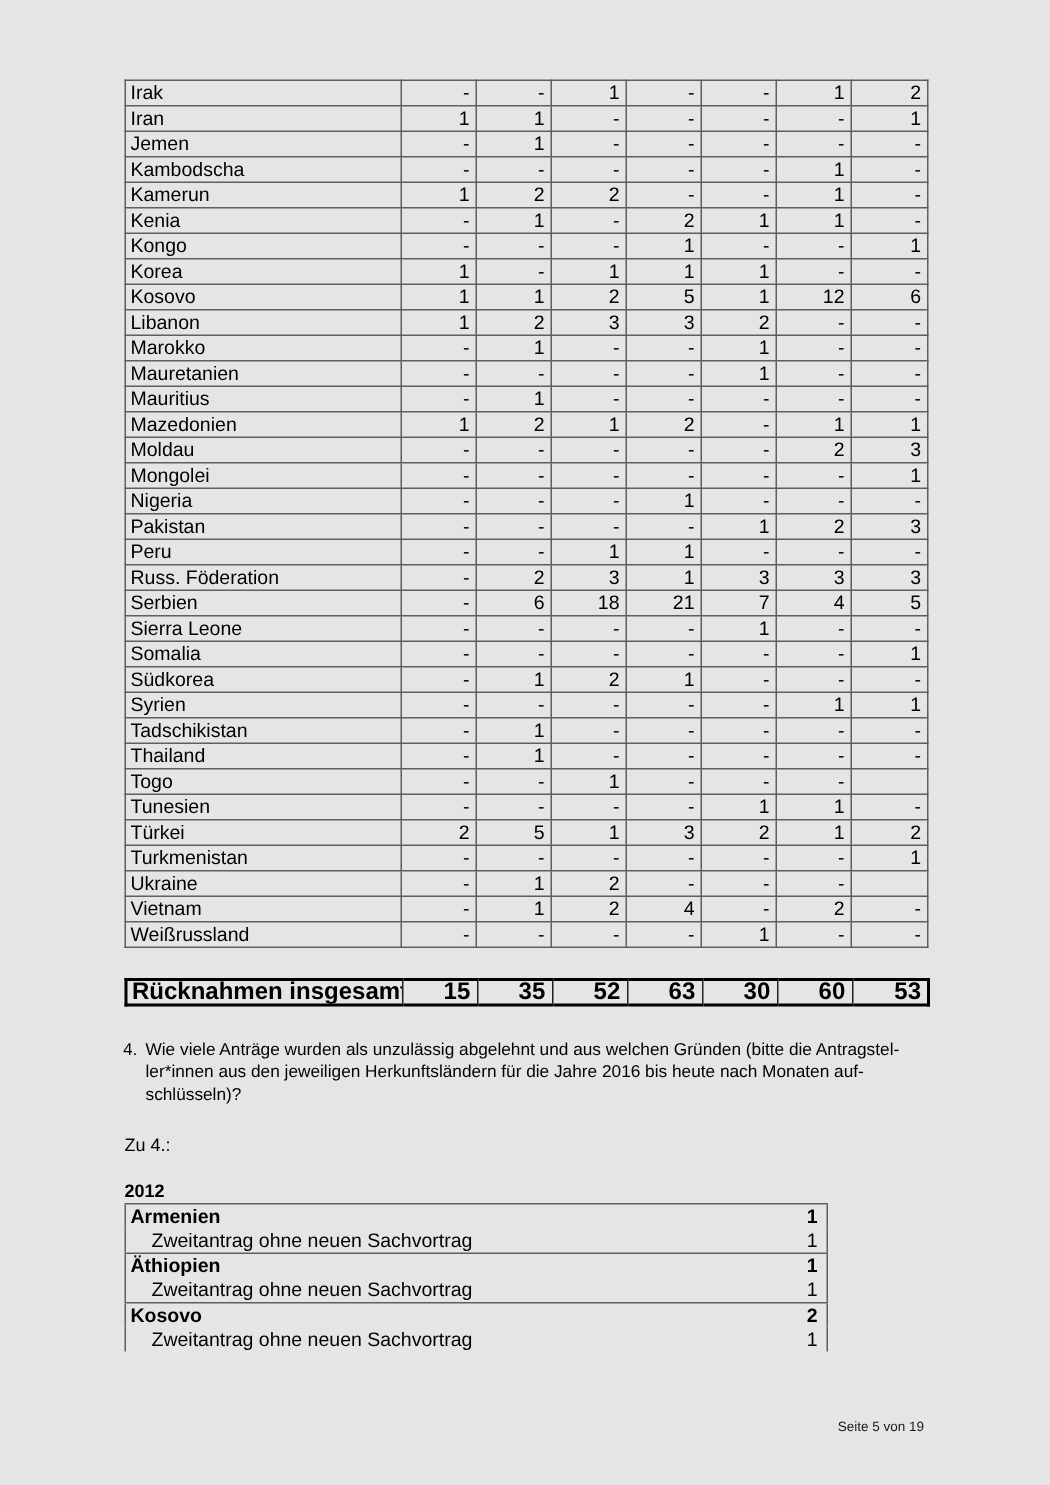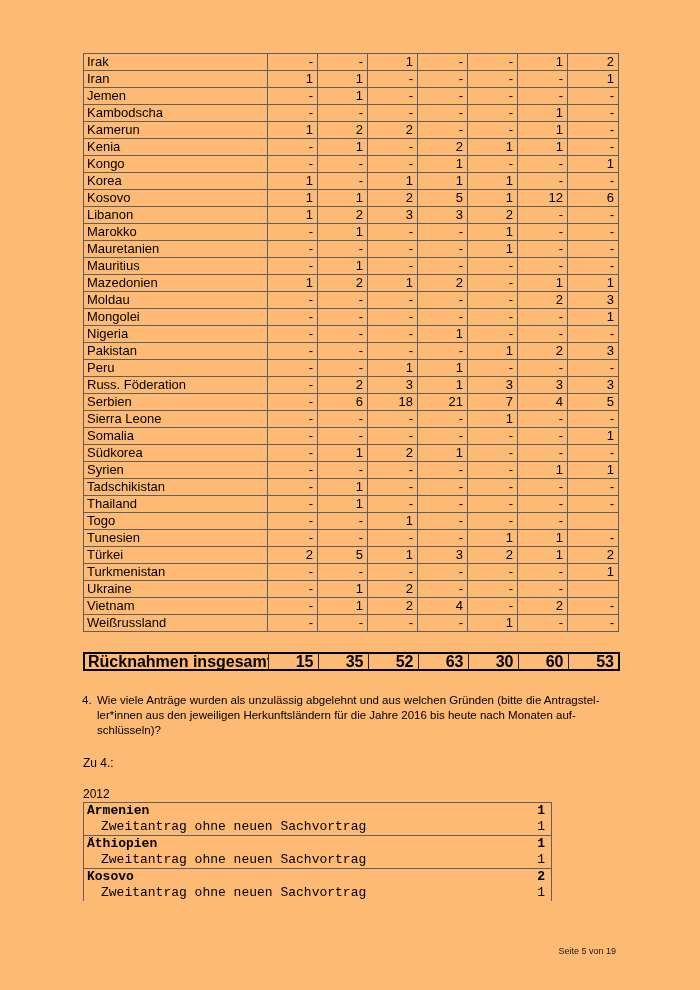--- a/index.html
+++ b/index.html
@@ -1,20 +1,20 @@
 <!DOCTYPE html>
 <html><head>
 <meta charset="utf-8">
 <style>
   html, body { margin: 0; padding: 0; background: #ffffff; }
   .page {
     position: relative;
     width: 700px;
     height: 990px;
-    background: #fdba74;
+    background: #e5e5e5;
     color: #000000;
     font-family: "Liberation Sans", sans-serif;
     overflow: hidden;
   }
 
   
   .main-table {
     position: absolute;
     left: 83px;
     top: 53px;
@@ -77,33 +77,33 @@
     position: absolute;
     left: 83px;
     top: 756px;
     font-size: 12px;
   }
   .year-label {
     position: absolute;
     left: 83px;
     top: 787px;
     font-size: 12px;
+    font-weight: bold;
   }
 
   
   .detail-table {
     position: absolute;
     left: 83px;
     top: 802px;
     width: 400px;
     border-collapse: collapse;
     table-layout: fixed;
     border-left: 1px solid #5f5f5f;
     border-right: 1px solid #5f5f5f;
-    font-family: Liberation Mono, monospace;
   }
   .detail-table td {
     height: 16px;
     line-height: 16px;
     font-size: 13px;
     padding: 0;
     white-space: nowrap;
     overflow: hidden;
   }
   .detail-table tr.group-head td {

